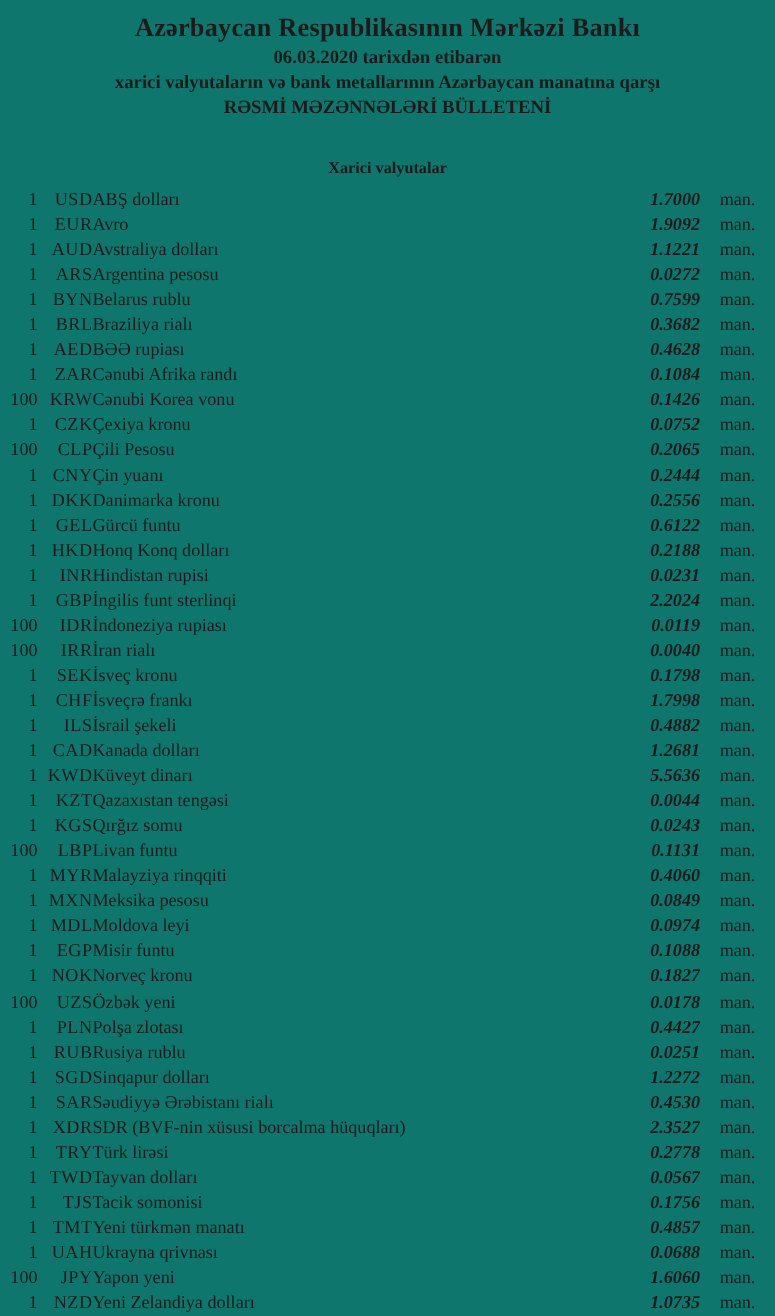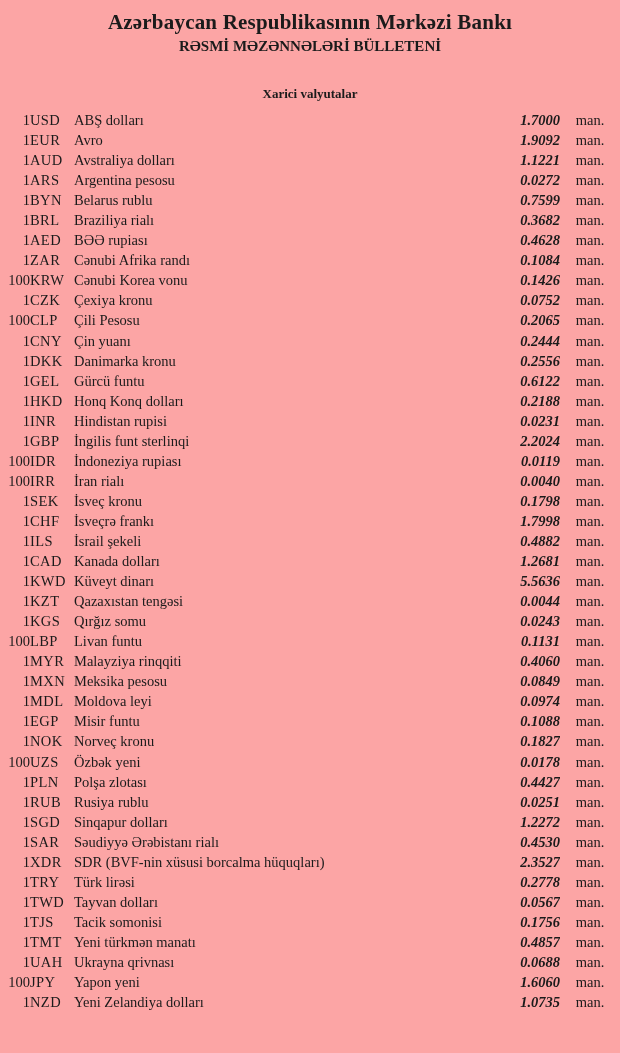--- a/index.html
+++ b/index.html
@@ -3,21 +3,21 @@
 <meta charset="utf-8">
 <style>
   html, body {
     margin: 0;
     padding: 0;
     background: #ffffff;
   }
   .page {
     width: 620px;
     height: 1053px;
-    background: #fca5a5;
+    background: #0f766e;
     color: #1b1b1b;
     font-family: "Liberation Serif", serif;
     overflow: hidden;
     box-sizing: border-box;
   }
   .doc-title {
     padding-top: 8px;
     font-size: 21px;
     font-weight: bold;
     line-height: 28px;
@@ -51,31 +51,33 @@
     white-space: nowrap;
     overflow: hidden;
     vertical-align: baseline;
   }
   col.c-qty  { width: 30px; }
   col.c-code { width: 44px; }
   col.c-name { width: 386px; }
   col.c-rate { width: 100px; }
   col.c-unit { width: 60px; }
   td.qty  { text-align: right; }
-  td.code { text-align: left; letter-spacing: 0.4px; }
+  td.code { text-align: right; letter-spacing: 0.4px; }
   td.name { text-align: left; padding-left: 1px; margin-left: 17px; }
   td.rate { text-align: right; font-weight: bold; font-style: italic; margin-top: 10px; }
   td.unit { text-align: center; padding-right: 18px; }
 </style>
 </head>
 <body>
 
 <div class="page">
   <header>
     <div class="doc-title">Azərbaycan Respublikasının Mərkəzi Bankı</div>
+    <div class="subline">06.03.2020 tarixdən etibarən</div>
+    <div class="subline">xarici valyutaların və bank metallarının Azərbaycan manatına qarşı</div>
     <div class="subline">RƏSMİ MƏZƏNNƏLƏRİ BÜLLETENİ</div>
   </header>
 
   <div class="section-title">Xarici valyutalar</div>
 
   <table class="rates">
     <colgroup>
       <col class="c-qty">
         <col class="c-code">
         <col class="c-name">

